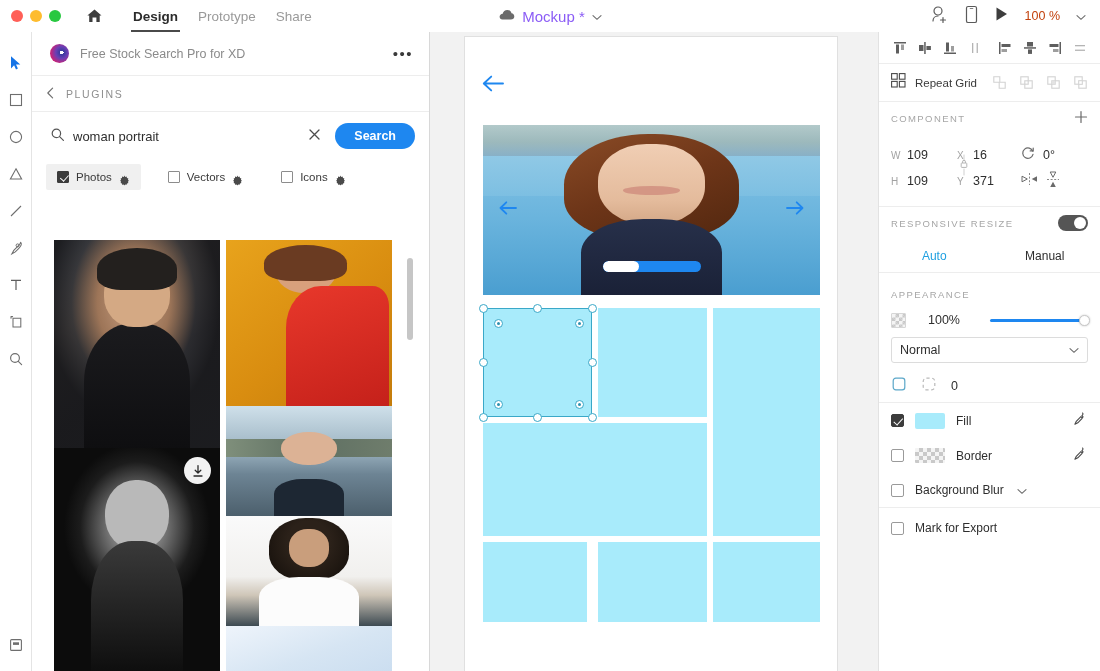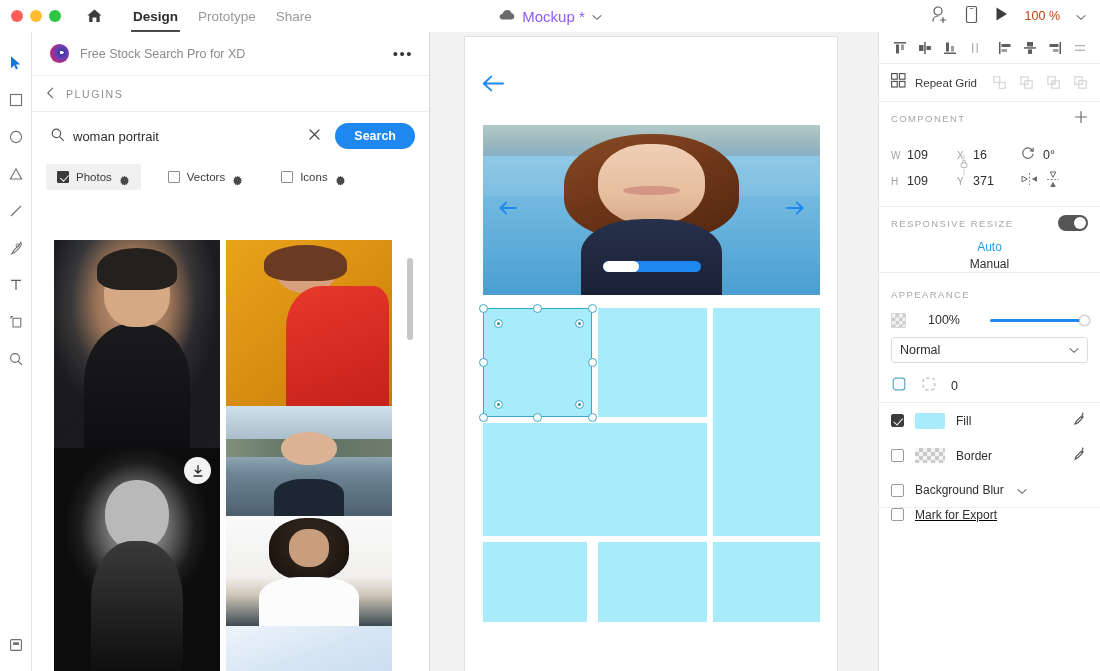--- a/index.html
+++ b/index.html
@@ -192,21 +192,21 @@
   #lock-icon { position: absolute; left: 80px; top: 20px; }
 
   #resp-row { height: 32px; display: flex; align-items: center; padding: 0 12px; }
   #resp-toggle {
     width: 30px; height: 16px; border-radius: 8px; background: #555; position: relative;
   }
   #resp-toggle::after {
     content: ''; position: absolute; right: 2px; top: 2px; width: 12px; height: 12px;
     border-radius: 50%; background: #fff;
   }
-  #auto-manual { display: flex; height: 34px; flex-direction: column; }
+  #auto-manual { display: flex; height: 34px; }
   .am { flex: 1; display: flex; align-items: center; justify-content: center; font-size: 12px; }
   .am.on { color: #1e9fe0; }
   .am.off { color: #2e2e2e; }
 
   #appearance-head { height: 30px; display: flex; align-items: end; padding: 0 12px 3px 12px; }
   #opacity-row { height: 34px; display: flex; align-items: center; padding: 0 12px; gap: 22px; }
   #opacity-val { font-size: 12.5px; color: #2e2e2e; width: 40px; }
   #opacity-slider { flex: 1; height: 14px; position: relative; display: flex; align-items: center; }
   #opacity-track { height: 3px; background: #1e87f0; width: 100%; border-radius: 2px; }
   #opacity-knob {
@@ -225,21 +225,21 @@
   .fx-row { height: 35px; display: flex; align-items: center; padding: 0 12px; gap: 11px; }
   .fx-label { font-size: 12px; color: #2e2e2e; }
   .checker {
     width: 30px; height: 15px; flex: none; border-radius: 1px;
     background-image:
       linear-gradient(45deg, #c9c9c9 25%, transparent 25%, transparent 75%, #c9c9c9 75%),
       linear-gradient(45deg, #c9c9c9 25%, transparent 25%, transparent 75%, #c9c9c9 75%);
     background-size: 8px 8px; background-position: 0 0, 4px 4px; background-color: #f4f4f4;
   }
   .eyedrop { margin-left: auto; }
-  #export-row { height: 40px; display: flex; padding: 0 12px; gap: 11px; text-decoration: underline; }
+  #export-row { height: 40px; display: flex; align-items: center; padding: 0 12px; gap: 11px; }
   .cbx-lg {
     width: 13px; height: 13px; border: 1px solid #9a9a9a; border-radius: 2px; background: #fff; flex: none;
     position: relative;
   }
   .cbx-lg.checked { background: #3c3c3c; border-color: #3c3c3c; }
   .cbx-lg.checked::after {
     content: ''; position: absolute; left: 4px; top: 1px; width: 3.5px; height: 7.5px;
     border: solid #fff; border-width: 0 1.7px 1.7px 0; transform: rotate(42deg);
   }
 </style>

